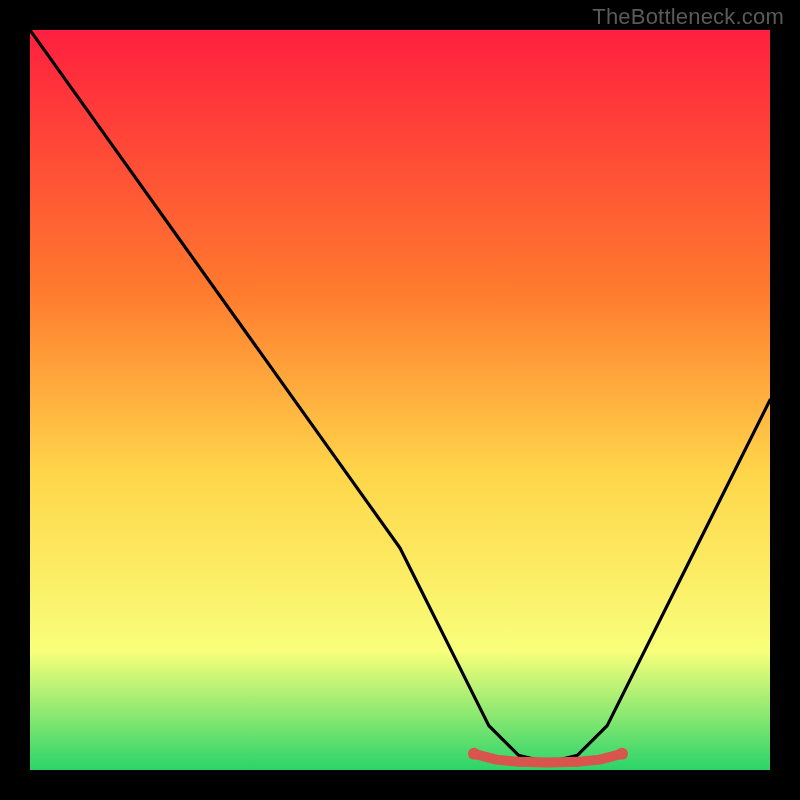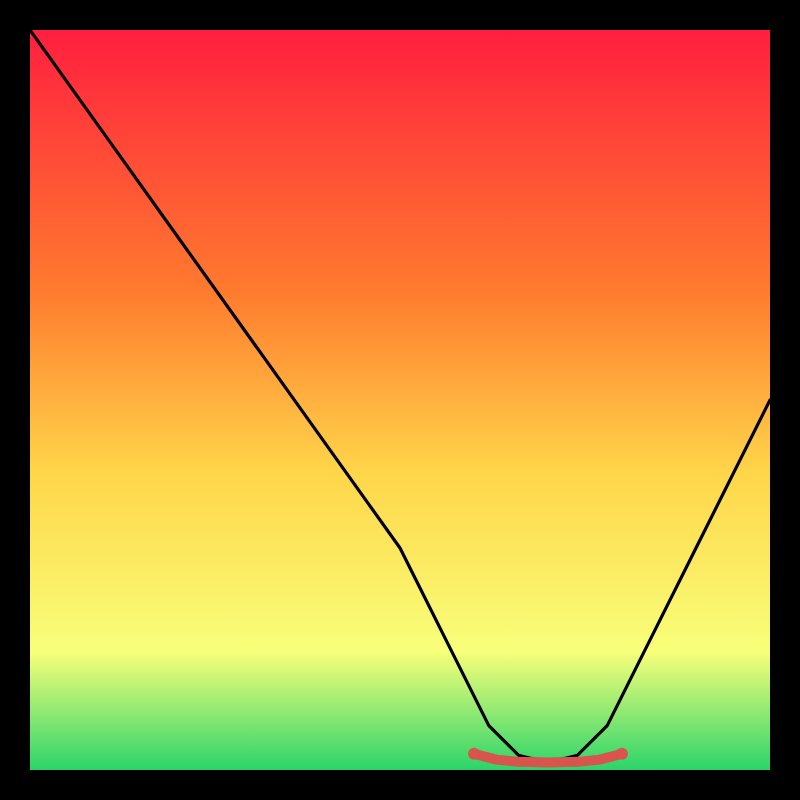--- a/index.html
+++ b/index.html
@@ -37,20 +37,21 @@
   .plot svg {
     display: block;
     width: 740px;
     height: 740px;
   }
 </style>
 </head>
 <body>
 
 <div class="frame">
+  <div class="watermark">TheBottleneck.com</div>
 
   <div class="plot">
     <svg viewBox="0 0 740 740" preserveAspectRatio="none">
       <defs>
         <linearGradient id="bg-grad" x1="0" y1="0" x2="0" y2="1">
           <stop id="g0" offset="0%" stop-color="#ff1f3f"></stop>
           <stop id="g1" offset="35%" stop-color="#ff7a2e"></stop>
           <stop id="g2" offset="60%" stop-color="#ffd64a"></stop>
           <stop id="g3" offset="84%" stop-color="#f8ff7a"></stop>
           <stop id="g4" offset="100%" stop-color="#2bd46a"></stop>

